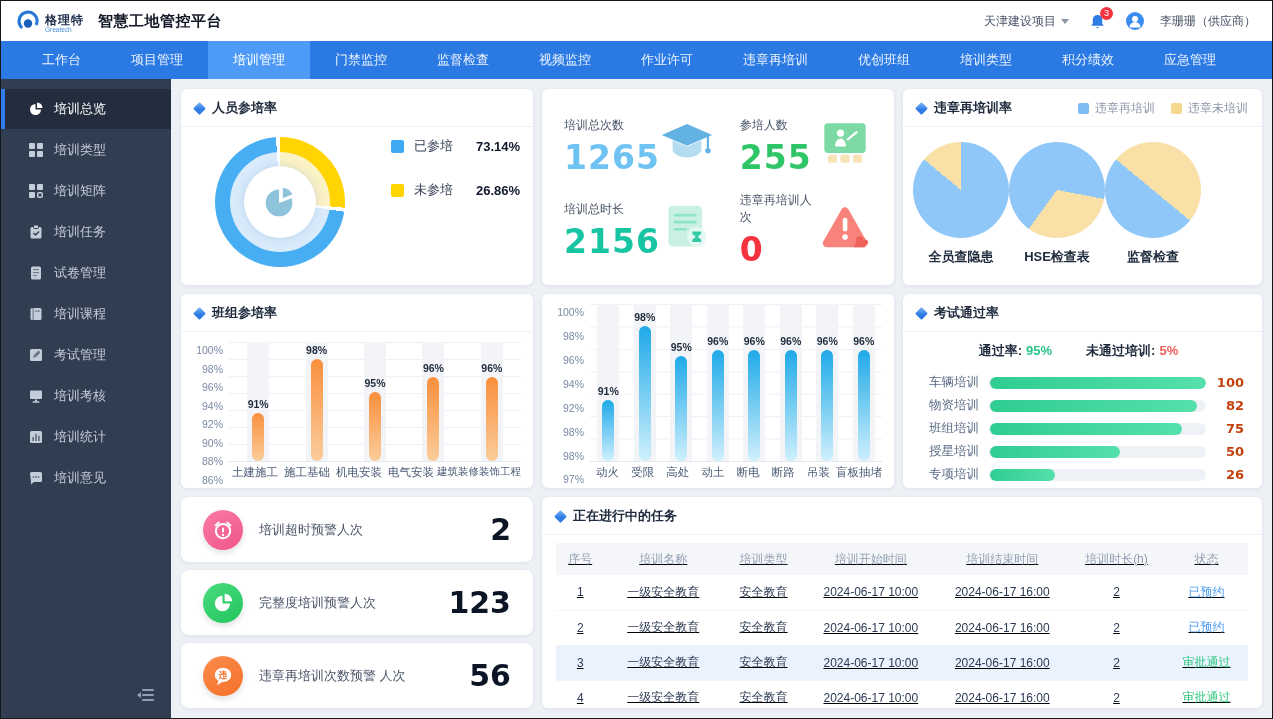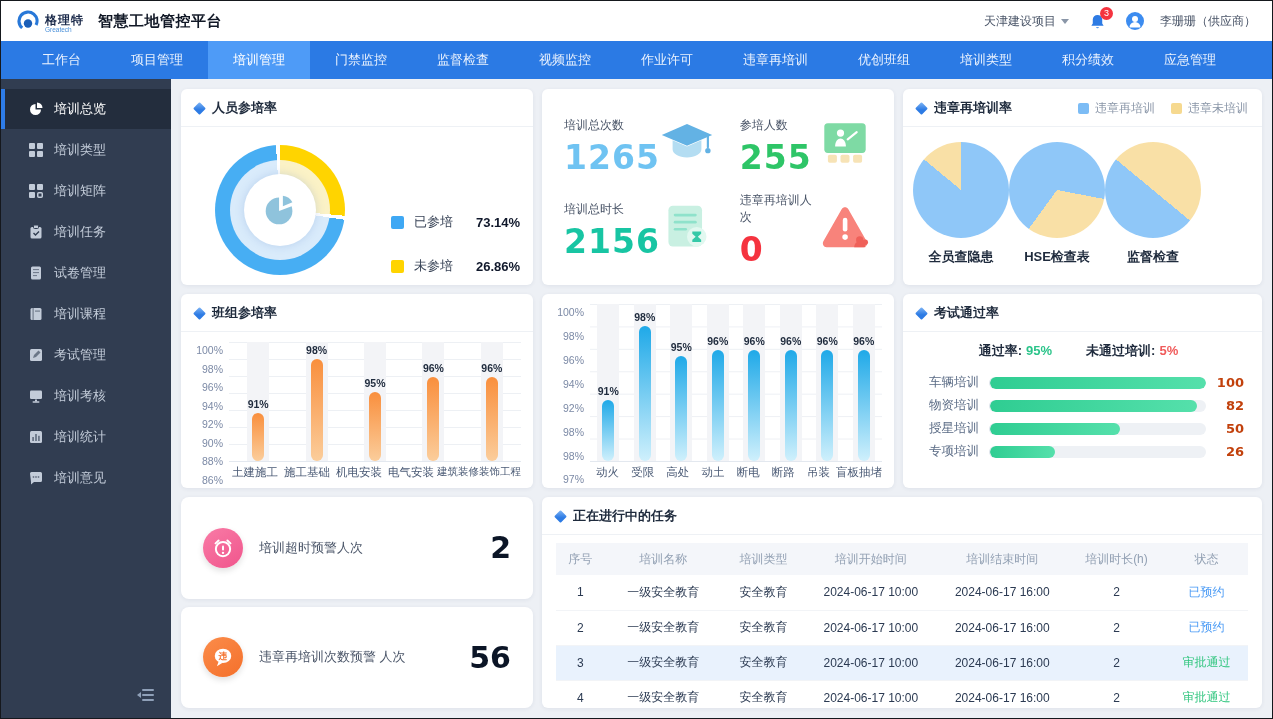--- a/index.html
+++ b/index.html
@@ -35,21 +35,21 @@
 
   .content { flex:1; padding:10px; display:grid; grid-template-columns:352px 352px 1fr; grid-template-rows:196px 194px 1fr; gap:9px; min-width:0; }
 
   .panel { background:#fff; border-radius:6px; box-shadow:0 1px 4px rgba(25,45,85,.07); display:flex; flex-direction:column; overflow:hidden; min-width:0; }
   .panel-hd { display:flex; align-items:center; gap:8px; padding:10px 14px 9px; border-bottom:1px solid #EEF1F5; flex-shrink:0; }
   .diamond { width:9px; height:9px; background:linear-gradient(135deg,#7FB5F5 0%,#2D7BE4 60%); transform:rotate(45deg); border-radius:1px; flex-shrink:0; }
   .panel-title { font-size:13px; font-weight:bold; color:#1F2B3D; white-space:nowrap; }
   .panel-bd { flex:1; min-height:0; }
 
   
-  .donut-bd { display:flex; align-items:flex-end; padding:10px 8px 10px 34px; }
+  .donut-bd { display:flex; align-items:flex-start; padding:10px 8px 10px 34px; }
   .donut { width:130px; height:130px; border-radius:50%; position:relative; }
   .donut-halo { position:absolute; inset:15px; border-radius:50%; }
   .donut-hole { position:absolute; inset:29px; border-radius:50%; background:#fff; box-shadow:0 0 8px rgba(90,130,200,.25); display:flex; align-items:center; justify-content:center; }
   .legend { margin-left:46px; display:flex; flex-direction:column; gap:26px; }
   .lg-item { display:flex; align-items:center; font-size:13px; color:#3a4558; }
   .lg-sq { width:13px; height:13px; border-radius:2px; margin-right:10px; flex-shrink:0; }
   .lg-lb { width:62px; }
   .lg-val { font-weight:bold; color:#10182b; }
 
   
@@ -95,21 +95,21 @@
   
   .warn-col { display:flex; flex-direction:column; gap:8px; min-height:0; }
   .warn-card { flex:1; background:#fff; border-radius:8px; box-shadow:0 1px 4px rgba(25,45,85,.07); display:flex; align-items:center; padding:0 22px; }
   .warn-ic { width:40px; height:40px; border-radius:50%; display:flex; align-items:center; justify-content:center; flex-shrink:0; box-shadow:0 3px 6px rgba(0,0,0,.12); }
   .warn-ic svg { width:22px; height:22px; }
   .warn-lb { font-size:13px; color:#4A5568; margin-left:16px; }
   .warn-val { margin-left:auto; font-size:30px; font-weight:bold; color:#0B1526; font-family:"DejaVu Sans",sans-serif; }
 
   
   .tasks-panel { grid-column:2 / 4; }
-  .tasks-bd { padding:8px 14px 6px; overflow:hidden; }
+  .tasks-bd { padding:8px 14px 6px; overflow:hidden;text-decoration:underline; }
   table { width:100%; border-collapse:collapse; table-layout:fixed; }
   th { background:#F4F6FA; color:#92A0B3; font-size:12px; font-weight:normal; height:32px; }
   td { height:35px; font-size:12px; color:#2B3A52; text-align:center; border-bottom:1px solid #F2F4F7; }
   th { text-align:center; }
   tr.hl td { background:#E9F2FD; }
   td.status { font-weight:normal; }
 </style>
 </head>
 <body>
 
@@ -548,20 +548,27 @@
                 <span class="hval">100</span>
               </div>
               <div class="hrow">
                 <span class="hlb">物资培训</span>
                 <div class="htrack">
                   <div class="hfill" style="width: 96%; background: linear-gradient(90deg, rgb(47, 205, 146), rgb(85, 224, 171));"></div>
                 </div>
                 <span class="hval">82</span>
               </div>
               <div class="hrow">
+                <span class="hlb">班组培训</span>
+                <div class="htrack">
+                  <div class="hfill" style="width: 89%; background: linear-gradient(90deg, rgb(47, 205, 146), rgb(85, 224, 171));"></div>
+                </div>
+                <span class="hval">75</span>
+              </div>
+              <div class="hrow">
                 <span class="hlb">授星培训</span>
                 <div class="htrack">
                   <div class="hfill" style="width: 60%; background: linear-gradient(90deg, rgb(47, 205, 146), rgb(85, 224, 171));"></div>
                 </div>
                 <span class="hval">50</span>
               </div>
               <div class="hrow">
                 <span class="hlb">专项培训</span>
                 <div class="htrack">
                   <div class="hfill" style="width: 30%; background: linear-gradient(90deg, rgb(47, 205, 146), rgb(85, 224, 171));"></div>
@@ -577,20 +584,30 @@
             <div class="warn-ic" style="background: linear-gradient(145deg, rgb(249, 123, 166), rgb(240, 85, 140));">
               <svg viewBox="0 0 20 20">
                 <circle cx="10" cy="11" r="6.5" fill="none" stroke="#fff" stroke-width="1.8"></circle>
                 <rect x="9.1" y="7.8" width="1.8" height="4.4" rx=".9" fill="#fff"></rect>
                 <circle cx="10" cy="14.4" r="1.1" fill="#fff"></circle>
                 <path d="M3.2 5.8l2.8-2.6M16.8 5.8L14 3.2" stroke="#fff" stroke-width="1.8" stroke-linecap="round"></path>
               </svg>
             </div>
             <span class="warn-lb">培训超时预警人次</span>
             <span class="warn-val">2</span>
+          </div>
+          <div class="warn-card">
+            <div class="warn-ic" style="background: linear-gradient(145deg, rgb(74, 219, 126), rgb(34, 197, 94));">
+              <svg viewBox="0 0 20 20">
+                <path d="M9.5 3.5a7 7 0 1 0 7 7h-7z" fill="#fff"></path>
+                <path d="M11.5 1.5a7 7 0 0 1 7 7h-7z" fill="#fff"></path>
+              </svg>
+            </div>
+            <span class="warn-lb">完整度培训预警人次</span>
+            <span class="warn-val">123</span>
           </div>
           <div class="warn-card">
             <div class="warn-ic" style="background: linear-gradient(145deg, rgb(251, 140, 74), rgb(244, 112, 43));">
               <svg viewBox="0 0 20 20">
                 <ellipse cx="10" cy="9" rx="7.5" ry="6.5" fill="#fff"></ellipse>
                 <path d="M6 14l-1.5 4.5L10 15z" fill="#fff"></path>
                 <text x="10" y="11.8" font-size="8" text-anchor="middle" fill="#F4702B" font-weight="bold">违</text>
               </svg>
             </div>
             <span class="warn-lb">违章再培训次数预警 人次</span>

